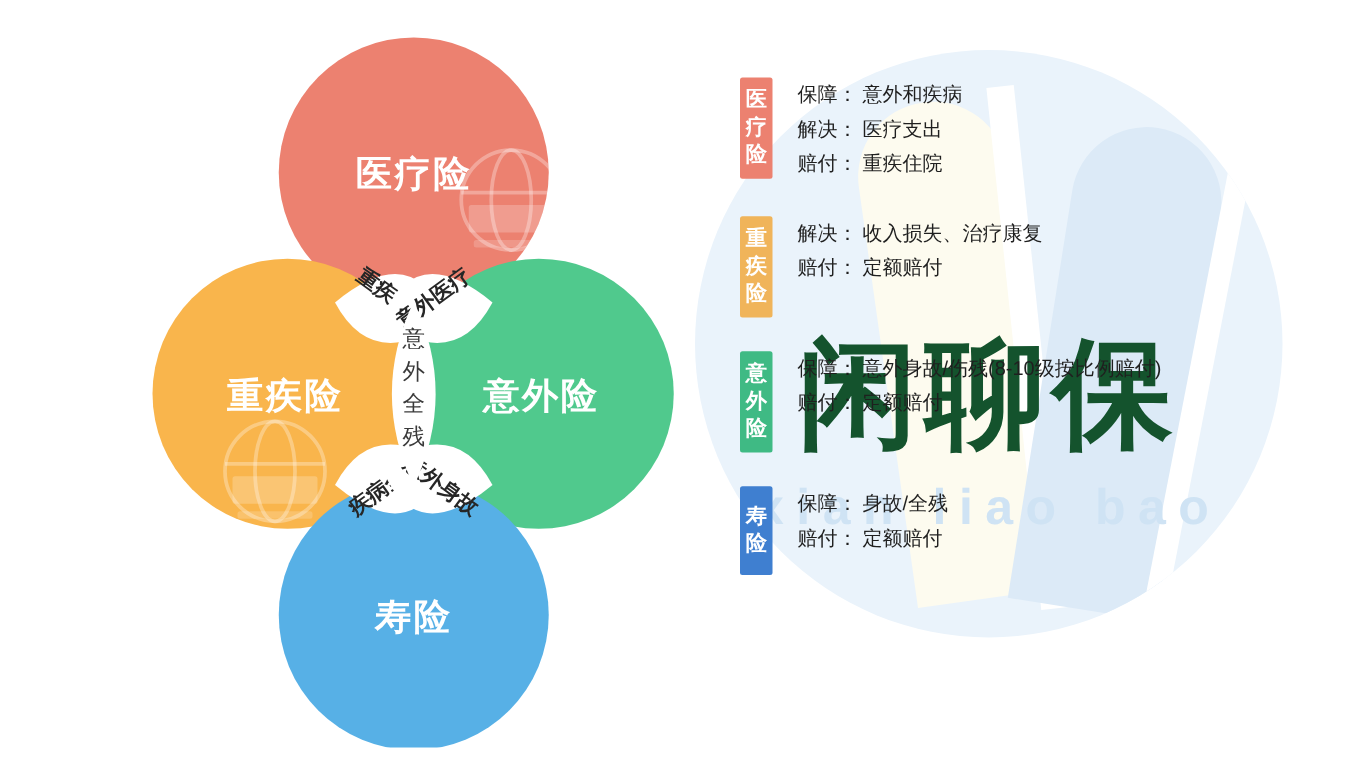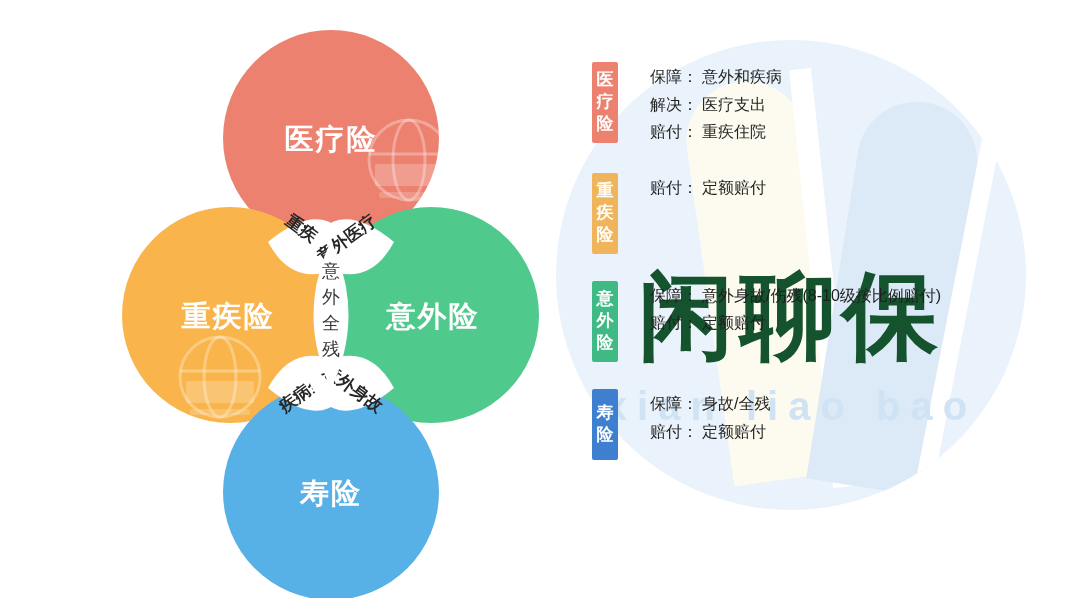--- a/index.html
+++ b/index.html
@@ -120,21 +120,21 @@
     color:#ffffff;
     font-size:17px;
     font-weight:bold;
     line-height:1.30;
     letter-spacing:0px;
     border-radius:2px;
     box-sizing:border-box;
   }
   .badge span{display:block;}
   .rows{
-    margin-left:32px;
+    margin-left:20px;
     padding-top:1px;
   }
   .row{
     font-size:16px;
     color:#1f1f1f;
     line-height:1.72;
     white-space:nowrap;
   }
   .row .k{display:inline-block;}
   .row .v{display:inline-block;margin-left:4px;}
@@ -258,20 +258,23 @@
     </div>
 
     <div class="block">
       <div class="badge" style="background:#f0b45a;">
         <span>重</span>
         <span>疾</span>
         <span>险</span>
       </div>
       <div class="rows">
         <div class="row">
+          <span class="k">解决：</span><span class="v">收入损失、治疗康复</span>
+        </div>
+        <div class="row">
           <span class="k">赔付：</span><span class="v">定额赔付</span>
         </div>
       </div>
     </div>
 
     <div class="block">
       <div class="badge" style="background:#3fba84;">
         <span>意</span>
         <span>外</span>
         <span>险</span>

